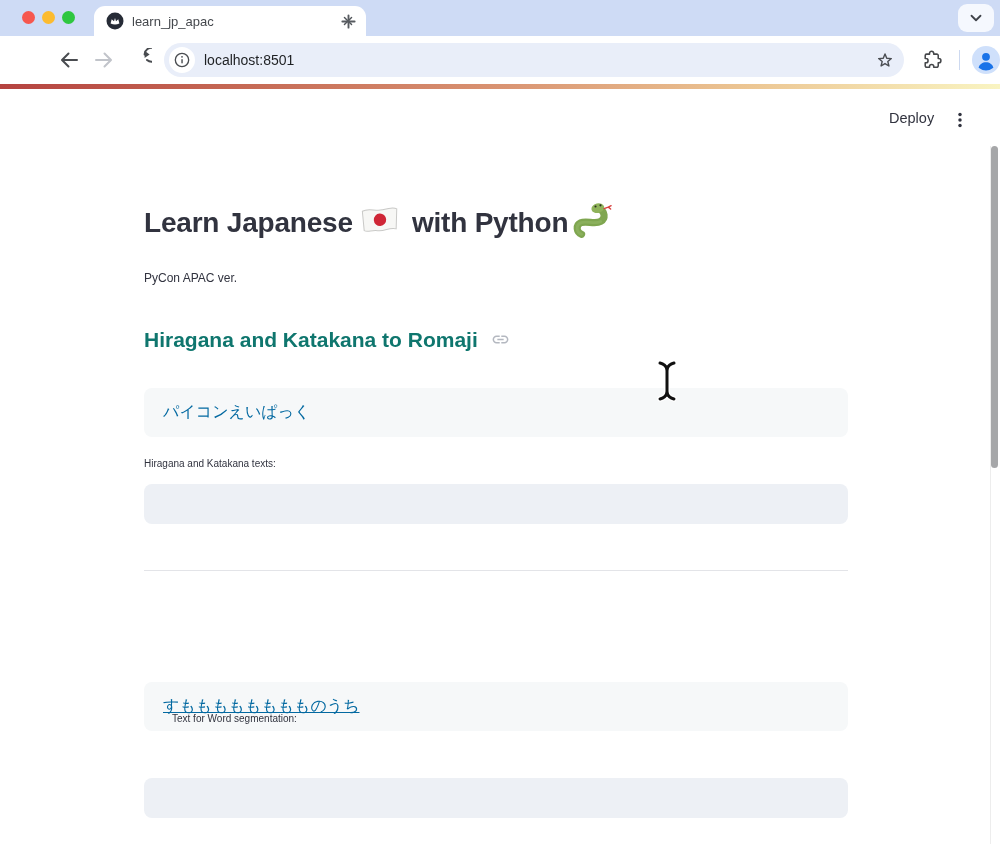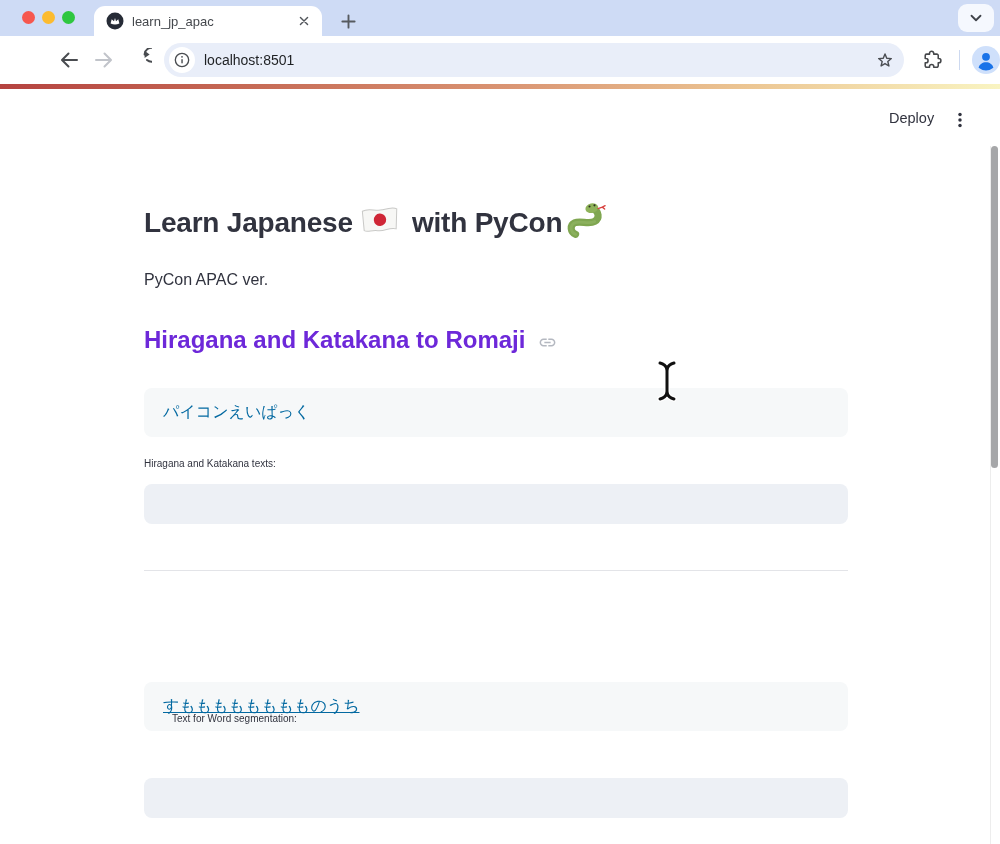--- a/index.html
+++ b/index.html
@@ -5,21 +5,21 @@
   html,body{margin:0;padding:0;background:#fff;}
   .win{position:relative;width:1000px;height:844px;overflow:hidden;background:#fff;
        font-family:"Liberation Sans",sans-serif;}
 
   
   .titlebar{position:absolute;left:0;top:0;width:1000px;height:36px;background:#cedbf5;}
   .traffic{position:absolute;top:11px;width:13px;height:13px;border-radius:50%;}
   .t-close{left:22px;background:#f6574e;}
   .t-min{left:42px;background:#fcbb2f;}
   .t-max{left:62px;background:#2ec73f;}
-  .tab{position:absolute;left:94px;top:6px;width:228px;height:30px;background:#fff;
+  .tab{position:absolute;left:94px;top:6px;width:272px;height:30px;background:#fff;
        border-radius:11px 11px 0 0;display:flex;align-items:center;
        padding:0 8px 0 12px;box-sizing:border-box;}
   .tab-title{flex:1;font-size:13px;color:#45484d;margin-left:8px;white-space:nowrap;overflow:hidden;}
   .iconbtn{display:flex;align-items:center;justify-content:center;}
   .tab-close{width:20px;height:20px;border-radius:50%;}
   .newtab-btn{position:absolute;left:336px;top:9px;width:24px;height:24px;}
   .tabsearch-btn{position:absolute;right:6px;top:4px;width:36px;height:28px;
        background:#f5f8fe;border-radius:9px;}
 
   
@@ -44,23 +44,23 @@
 
   
   .page{position:absolute;left:0;top:89px;width:916px;height:755px;background:#fff;}
   .deploy{position:absolute;left:889px;top:21px;font-size:14.5px;color:#31333f;cursor:default;}
   .app-kebab{position:absolute;left:950px;top:21px;width:20px;height:20px;}
   .h1{position:absolute;left:144px;top:109px;width:780px;font-size:28px;font-weight:700;
       color:#31333f;display:flex;align-items:center;letter-spacing:-0.2px;white-space:nowrap;}
   .emoji{flex:0 0 auto;}
   .flag{margin:4px 10px 0 5px;}
   .snake{margin:2px 0 0 4px;}
-  .subtitle{position:absolute;left:144px;top:182px;font-size:16px;color:#31333f;}
-  .h2{position:absolute;left:144px;font-size:24px;font-weight:700;color:#6d28d9;
-      display:flex;align-items:flex-start;white-space:nowrap;}
+  .subtitle{position:absolute;left:144px;top:182px;font-size:12px;color:#31333f;}
+  .h2{position:absolute;left:144px;font-size:21px;font-weight:700;color:#0f766e;
+      display:flex;align-items:center;white-space:nowrap;}
   .h2a{top:237px;} .h2b{top:531px;}
   .linkicon{margin-left:13px;margin-top:4px;}
   .ex-box{position:absolute;left:144px;width:704px;height:49px;background:#f6f8f9;
       border-radius:8px;display:flex;align-items:center;padding:0 19px;box-sizing:border-box;
       font-size:16px;color:#0369a1;}
   .ex1{top:299px;} .ex2{top:593px;text-decoration:underline;}
   .input-label{position:absolute;left:144px;font-size:10px;color:#31333f;}
   .lb1{top:369px;} .lb2{top:624px;margin-left:28px;}
   .input-box{position:absolute;left:144px;width:704px;height:40px;background:#edf0f5;
       border-radius:8px;font-size:16px;color:#31333f;line-height:40px;padding:0 16px;
@@ -185,21 +185,21 @@
     <div class="h1">
       <span>Learn Japanese</span>
       <span class="emoji flag">
         <svg viewBox="0 0 44 36" width="44" height="36">
           <g transform="rotate(-4 22 17)">
             <path d="M5 7 C12 3.5 18 8.5 25 7 C31 5.8 36 4.5 39.5 7 L37.5 27 C31 24.5 26 29 19 27.5 C13 26.3 9 28.5 5.5 26.5 Z" fill="#f7f7f5" stroke="#c9c9c7" stroke-width="1"></path>
             <circle cx="22" cy="16.8" r="6.2" fill="#cf2636"></circle>
           </g>
         </svg>
       </span>
-      <span>with PyCon</span>
+      <span>with Python</span>
       <span class="emoji snake">
         <svg viewBox="0 0 46 42" width="44" height="40">
           <path d="M10 36 C4.5 34 3.5 26.5 9 24 C15 21.3 24 26 30 22.5 C35.5 19.3 34.5 11.5 28.5 9.5" fill="none" stroke="#7fa650" stroke-width="7.5" stroke-linecap="round"></path>
           <path d="M10 36 C4.5 34 3.5 26.5 9 24 C15 21.3 24 26 30 22.5" fill="none" stroke="#93b866" stroke-width="3" stroke-linecap="round" opacity="0.6"></path>
           <ellipse cx="27" cy="8.5" rx="6.8" ry="5" transform="rotate(-14 27 8.5)" fill="#8fb35a"></ellipse>
           <circle cx="24.6" cy="6.8" r="1.1" fill="#2c3020"></circle>
           <circle cx="29.8" cy="5.6" r="1.1" fill="#2c3020"></circle>
           <path d="M33.5 9 L38 7.5 M38 7.5 L41 6 M38 7.5 L40.5 9.5" fill="none" stroke="#d8413f" stroke-width="1.4" stroke-linecap="round"></path>
         </svg>
       </span>

